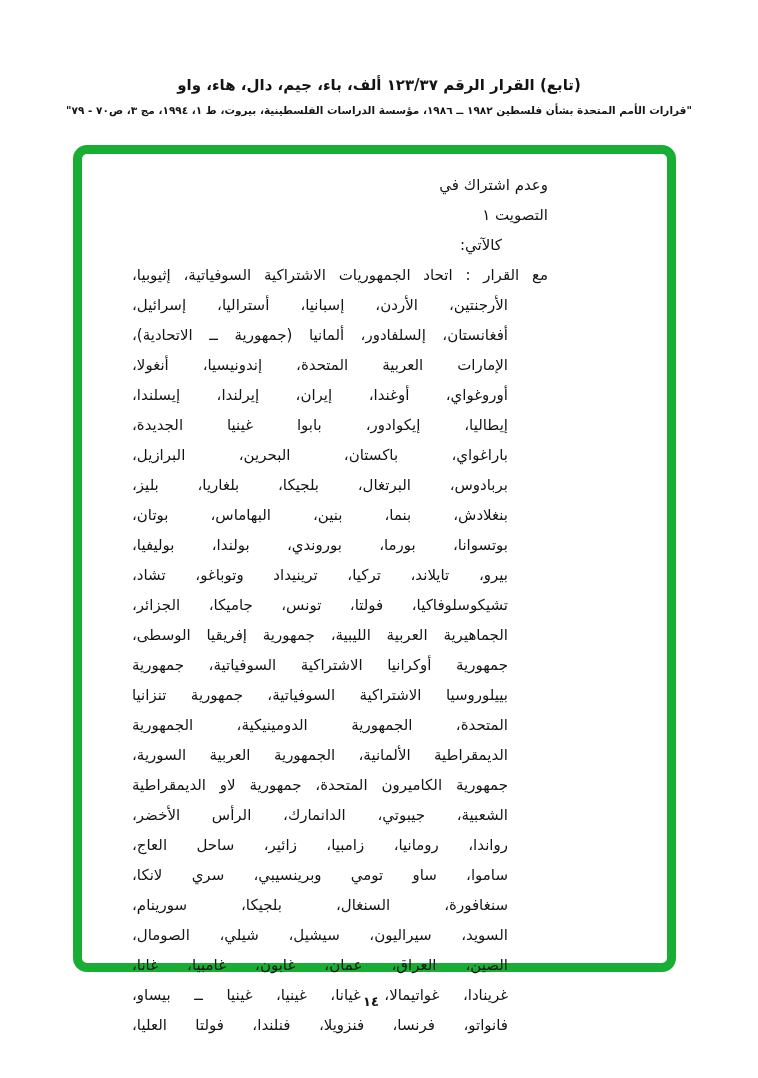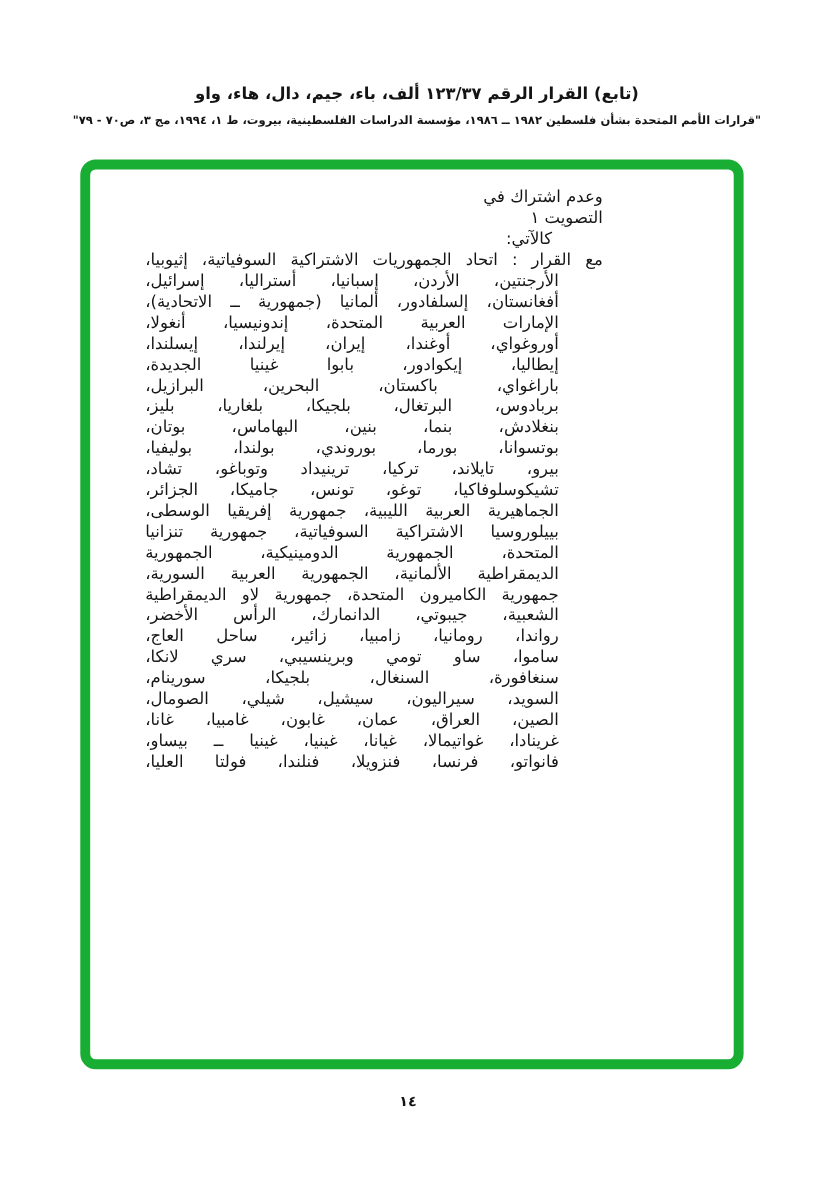--- a/index.html
+++ b/index.html
@@ -40,21 +40,21 @@
     border: 9px solid #18ad33;
     border-radius: 14px;
     background: #ffffff;
   }
   .content {
     position: absolute;
     left: 132px; top: 170px;
     width: 416px;
     direction: rtl;
     font-size: 15px;
-    line-height: 19px;
+    line-height: 30px;
     color: #151515;
   }
   .bline {
     text-align: justify;
     text-align-last: justify;
   }
   .intro-1 {
     text-align: right;
     text-align-last: right;
     margin-left: 250px; 
@@ -97,22 +97,23 @@
     <div class="bline cont">الأرجنتين، الأردن، إسبانيا، أستراليا، إسرائيل،</div>
     <div class="bline cont">أفغانستان، إلسلفادور، ألمانيا (جمهورية ــ الاتحادية)،</div>
     <div class="bline cont">الإمارات العربية المتحدة، إندونيسيا، أنغولا،</div>
     <div class="bline cont">أوروغواي، أوغندا، إيران، إيرلندا، إيسلندا،</div>
     <div class="bline cont">إيطاليا، إيكوادور، بابوا غينيا الجديدة،</div>
     <div class="bline cont">باراغواي، باكستان، البحرين، البرازيل،</div>
     <div class="bline cont">بربادوس، البرتغال، بلجيكا، بلغاريا، بليز،</div>
     <div class="bline cont">بنغلادش، بنما، بنين، البهاماس، بوتان،</div>
     <div class="bline cont">بوتسوانا، بورما، بوروندي، بولندا، بوليفيا،</div>
     <div class="bline cont">بيرو، تايلاند، تركيا، ترينيداد وتوباغو، تشاد،</div>
-    <div class="bline cont">تشيكوسلوفاكيا، توغو، تونس، جاميكا، الجزائر،</div>
+    <div class="bline cont">تشيكوسلوفاكيا، فولتا، تونس، جاميكا، الجزائر،</div>
     <div class="bline cont">الجماهيرية العربية الليبية، جمهورية إفريقيا الوسطى،</div>
+    <div class="bline cont">جمهورية أوكرانيا الاشتراكية السوفياتية، جمهورية</div>
     <div class="bline cont">بييلوروسيا الاشتراكية السوفياتية، جمهورية تنزانيا</div>
     <div class="bline cont">المتحدة، الجمهورية الدومينيكية، الجمهورية</div>
     <div class="bline cont">الديمقراطية الألمانية، الجمهورية العربية السورية،</div>
     <div class="bline cont">جمهورية الكاميرون المتحدة، جمهورية لاو الديمقراطية</div>
     <div class="bline cont">الشعبية، جيبوتي، الدانمارك، الرأس الأخضر،</div>
     <div class="bline cont">رواندا، رومانيا، زامبيا، زائير، ساحل العاج،</div>
     <div class="bline cont">ساموا، ساو تومي وبرينسيبي، سري لانكا،</div>
     <div class="bline cont">سنغافورة، السنغال، بلجيكا، سورينام،</div>
     <div class="bline cont">السويد، سيراليون، سيشيل، شيلي، الصومال،</div>
     <div class="bline cont">الصين، العراق، عمان، غابون، غامبيا، غانا،</div>

